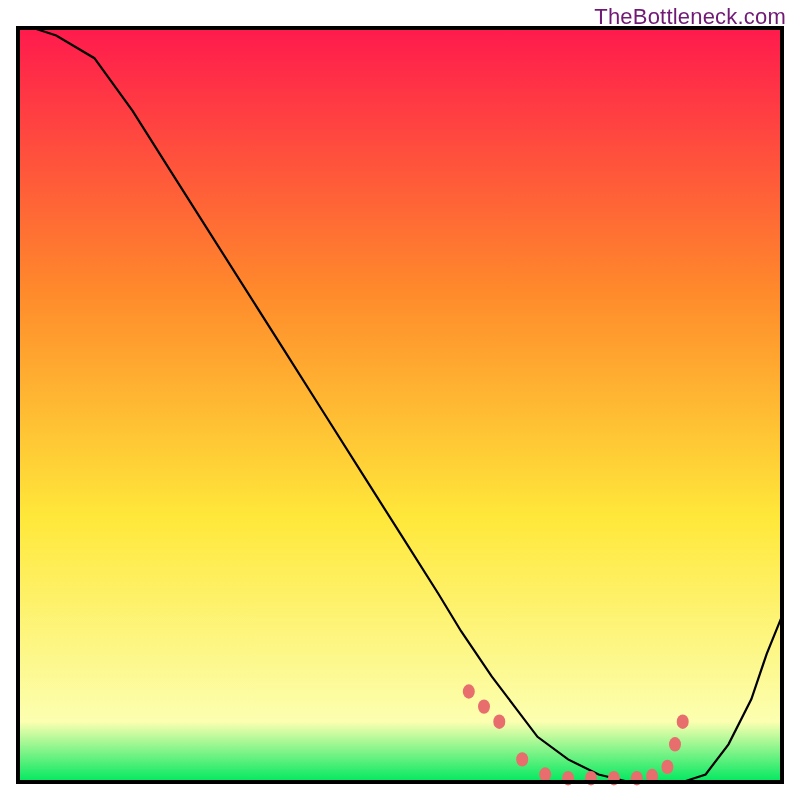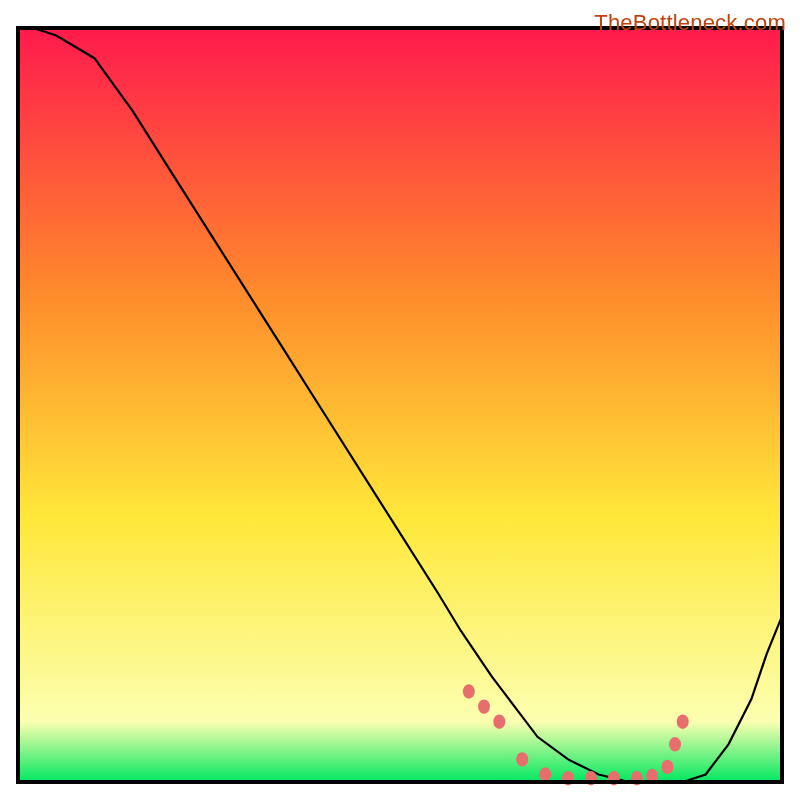--- a/index.html
+++ b/index.html
@@ -16,23 +16,23 @@
     height: 800px;
     overflow: hidden;
   }
   svg.chart {
     position: absolute;
     left: 0;
     top: 0;
   }
   .watermark {
     position: absolute;
-    top: 10px;
+    top: 4px;
     right: 14px;
-    color: #c2410c;
+    color: #701a75;
     font-size: 22px;
     font-family: Arial, Helvetica, sans-serif;
     font-weight: 400;
     letter-spacing: 0.2px;
   }
 </style>
 </head>
 <body>
 
 <div class="stage">

